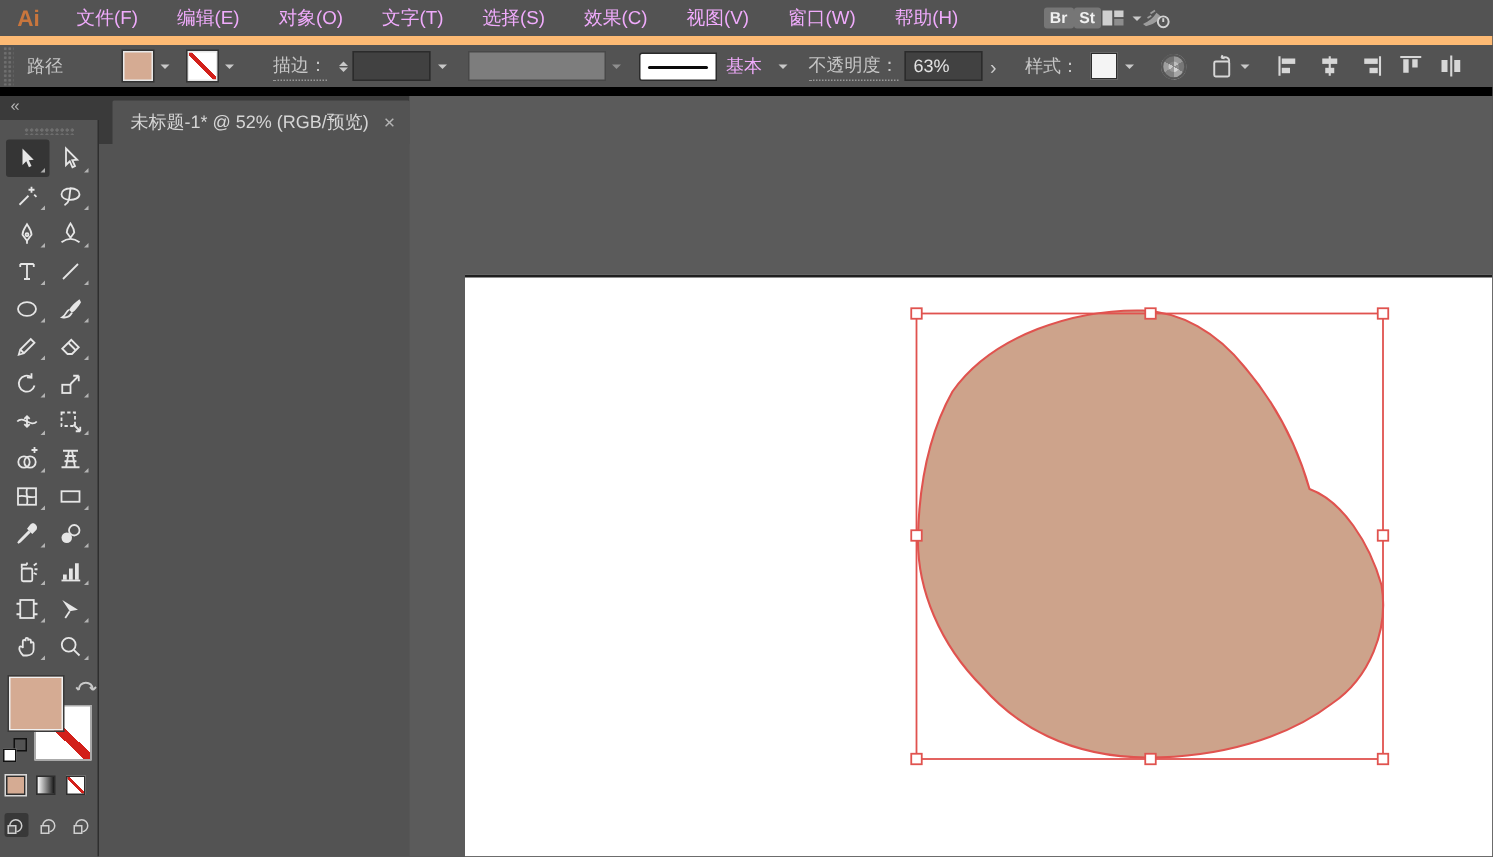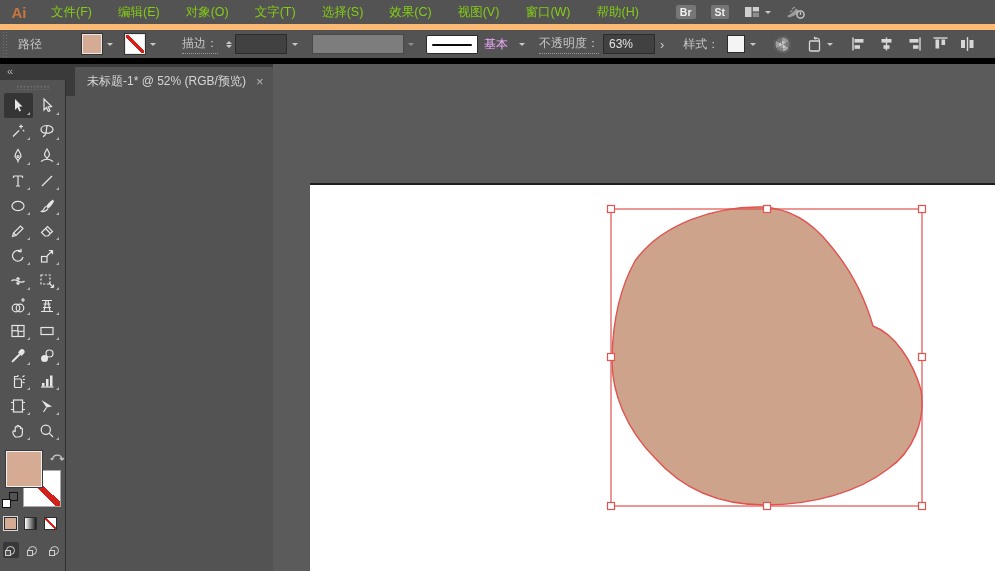--- a/index.html
+++ b/index.html
@@ -4,22 +4,22 @@
 <style>
   * { box-sizing: border-box; margin: 0; padding: 0; }
   html,body { width:995px; height:571px; overflow:hidden; }
   body { font-family:"Liberation Sans","DejaVu Sans",sans-serif; background:#535353; color:#d8d8d8; font-size:12px; }
   .app { width:995px; height:571px; display:flex; flex-direction:column; }
 
   
   .menubar { height:30px; background:#535353; border-bottom:6px solid #fdba74; display:flex; align-items:center; flex:0 0 auto; }
   .ai-logo { width:38px; text-align:center; font-weight:bold; font-size:15px; color:#c9763d; cursor:default; }
   .menu-items { display:flex; height:100%; align-items:center; }
-  .menu-item { padding:0 13px; height:100%; display:flex; align-items:center; color:#84cc16; font-size:12.5px; cursor:default; }
-  .menubar-right { display:flex; align-items:center; gap:15px; margin-left:24px; }
+  .menu-item { padding:0 13px; height:100%; display:flex; align-items:center; color:#f0abfc; font-size:12.5px; cursor:default; }
+  .menubar-right { display:flex; align-items:center; margin-left:44px; }
   .badge { background:#767676; color:#f0f0f0; font-size:10.5px; font-weight:bold; padding:2px 4px; border-radius:2px; line-height:1; }
   .ws-group { display:flex; align-items:center; gap:5px; }
   .chev { width:0; height:0; border:3.5px solid transparent; border-top-color:#c9c9c9; margin-top:3px; display:inline-block; }
 
   
   .controlbar { height:34px; background:#535353; border-bottom:6px solid #000000; display:flex; align-items:center; flex:0 0 auto; }
   .cgrip { width:7px; height:26px; margin:0 5px 0 2px;
            background-image:radial-gradient(#707070 0.8px, transparent 1px); background-size:3px 3px; }
   .clabel { color:#c6c6c6; margin:0 4px; white-space:nowrap; }
   .clabel.link { border-bottom:1px dotted #9a9a9a; padding-bottom:1px; cursor:pointer; }

